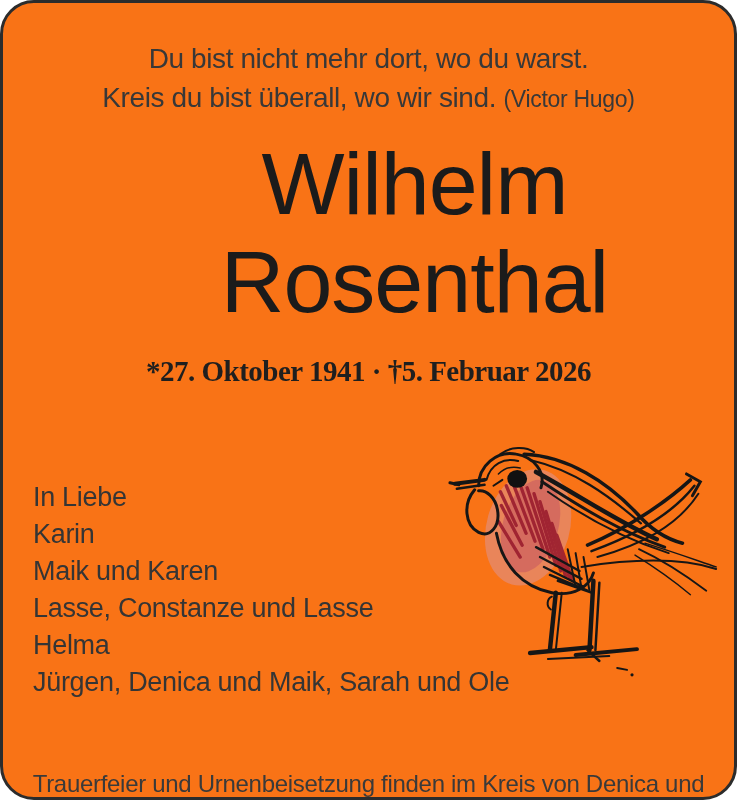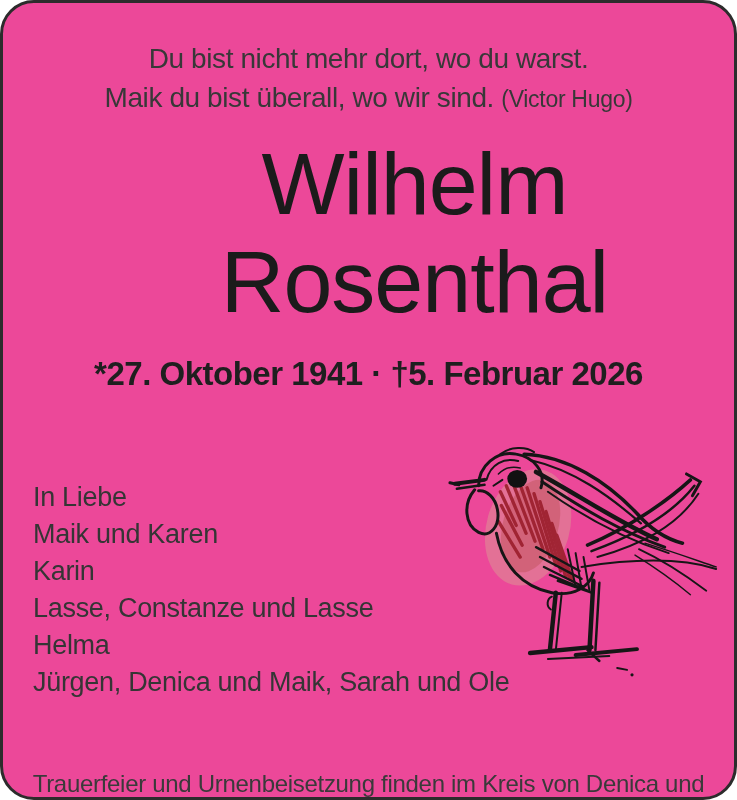--- a/index.html
+++ b/index.html
@@ -6,21 +6,21 @@
     margin: 0;
     padding: 0;
     background: #ffffff;
     font-family: "Liberation Sans", "DejaVu Sans", sans-serif;
   }
   .card {
     position: relative;
     width: 737px;
     height: 800px;
     box-sizing: border-box;
-    background: #ec4899;
+    background: #f97316;
     border: 3px solid #2c2c2c;
     border-radius: 34px;
     overflow: hidden;
   }
   
   .quote {
     position: absolute;
     top: 36px;
     left: 0;
     width: 100%;
@@ -48,23 +48,23 @@
     letter-spacing: -1px;
     padding-left: 46px;
   }
   
   .dates {
     position: absolute;
     top: 352px;
     left: 0;
     width: 100%;
     text-align: center;
-    font-family: Liberation Sans, sans-serif;
+    font-family: Liberation Serif, serif;
     font-weight: bold;
-    font-size: 33px;
+    font-size: 29px;
     color: #1f1f1f;
     letter-spacing: -0.5px;
   }
   
   .mourners {
     position: absolute;
     top: 476px;
     left: 30px;
     color: #353535;
     font-size: 27px;
@@ -95,36 +95,36 @@
   .bird svg { width: 100%; height: 100%; display: block; }
 </style>
 </head>
 <body>
 
 <div class="card">
 
   <div class="quote">
     <div>Du bist nicht mehr dort, wo du warst.</div>
     <div>
-      <span>Maik du bist überall, wo wir sind.</span>
+      <span>Kreis du bist überall, wo wir sind.</span>
       <span class="attribution">(Victor Hugo)</span>
     </div>
   </div>
 
   <div class="name">
     <div>Wilhelm</div>
     <div>Rosenthal</div>
   </div>
 
   <div class="dates">*27. Oktober 1941 · †5. Februar 2026</div>
 
   <div class="mourners">
     <div>In Liebe</div>
+    <div>Karin</div>
     <div>Maik und Karen</div>
-    <div>Karin</div>
     <div>Lasse, Constanze und Lasse</div>
     <div>Helma</div>
     <div>Jürgen, Denica und Maik, Sarah und Ole</div>
   </div>
 
   <div class="bird">
     <svg viewBox="0 0 295 268" xmlns="http://www.w3.org/2000/svg" aria-hidden="true">
 
       <g transform="rotate(16 88 98)">
         <ellipse cx="88" cy="98" rx="42" ry="60" fill="#dc9494" opacity="0.55"></ellipse>

